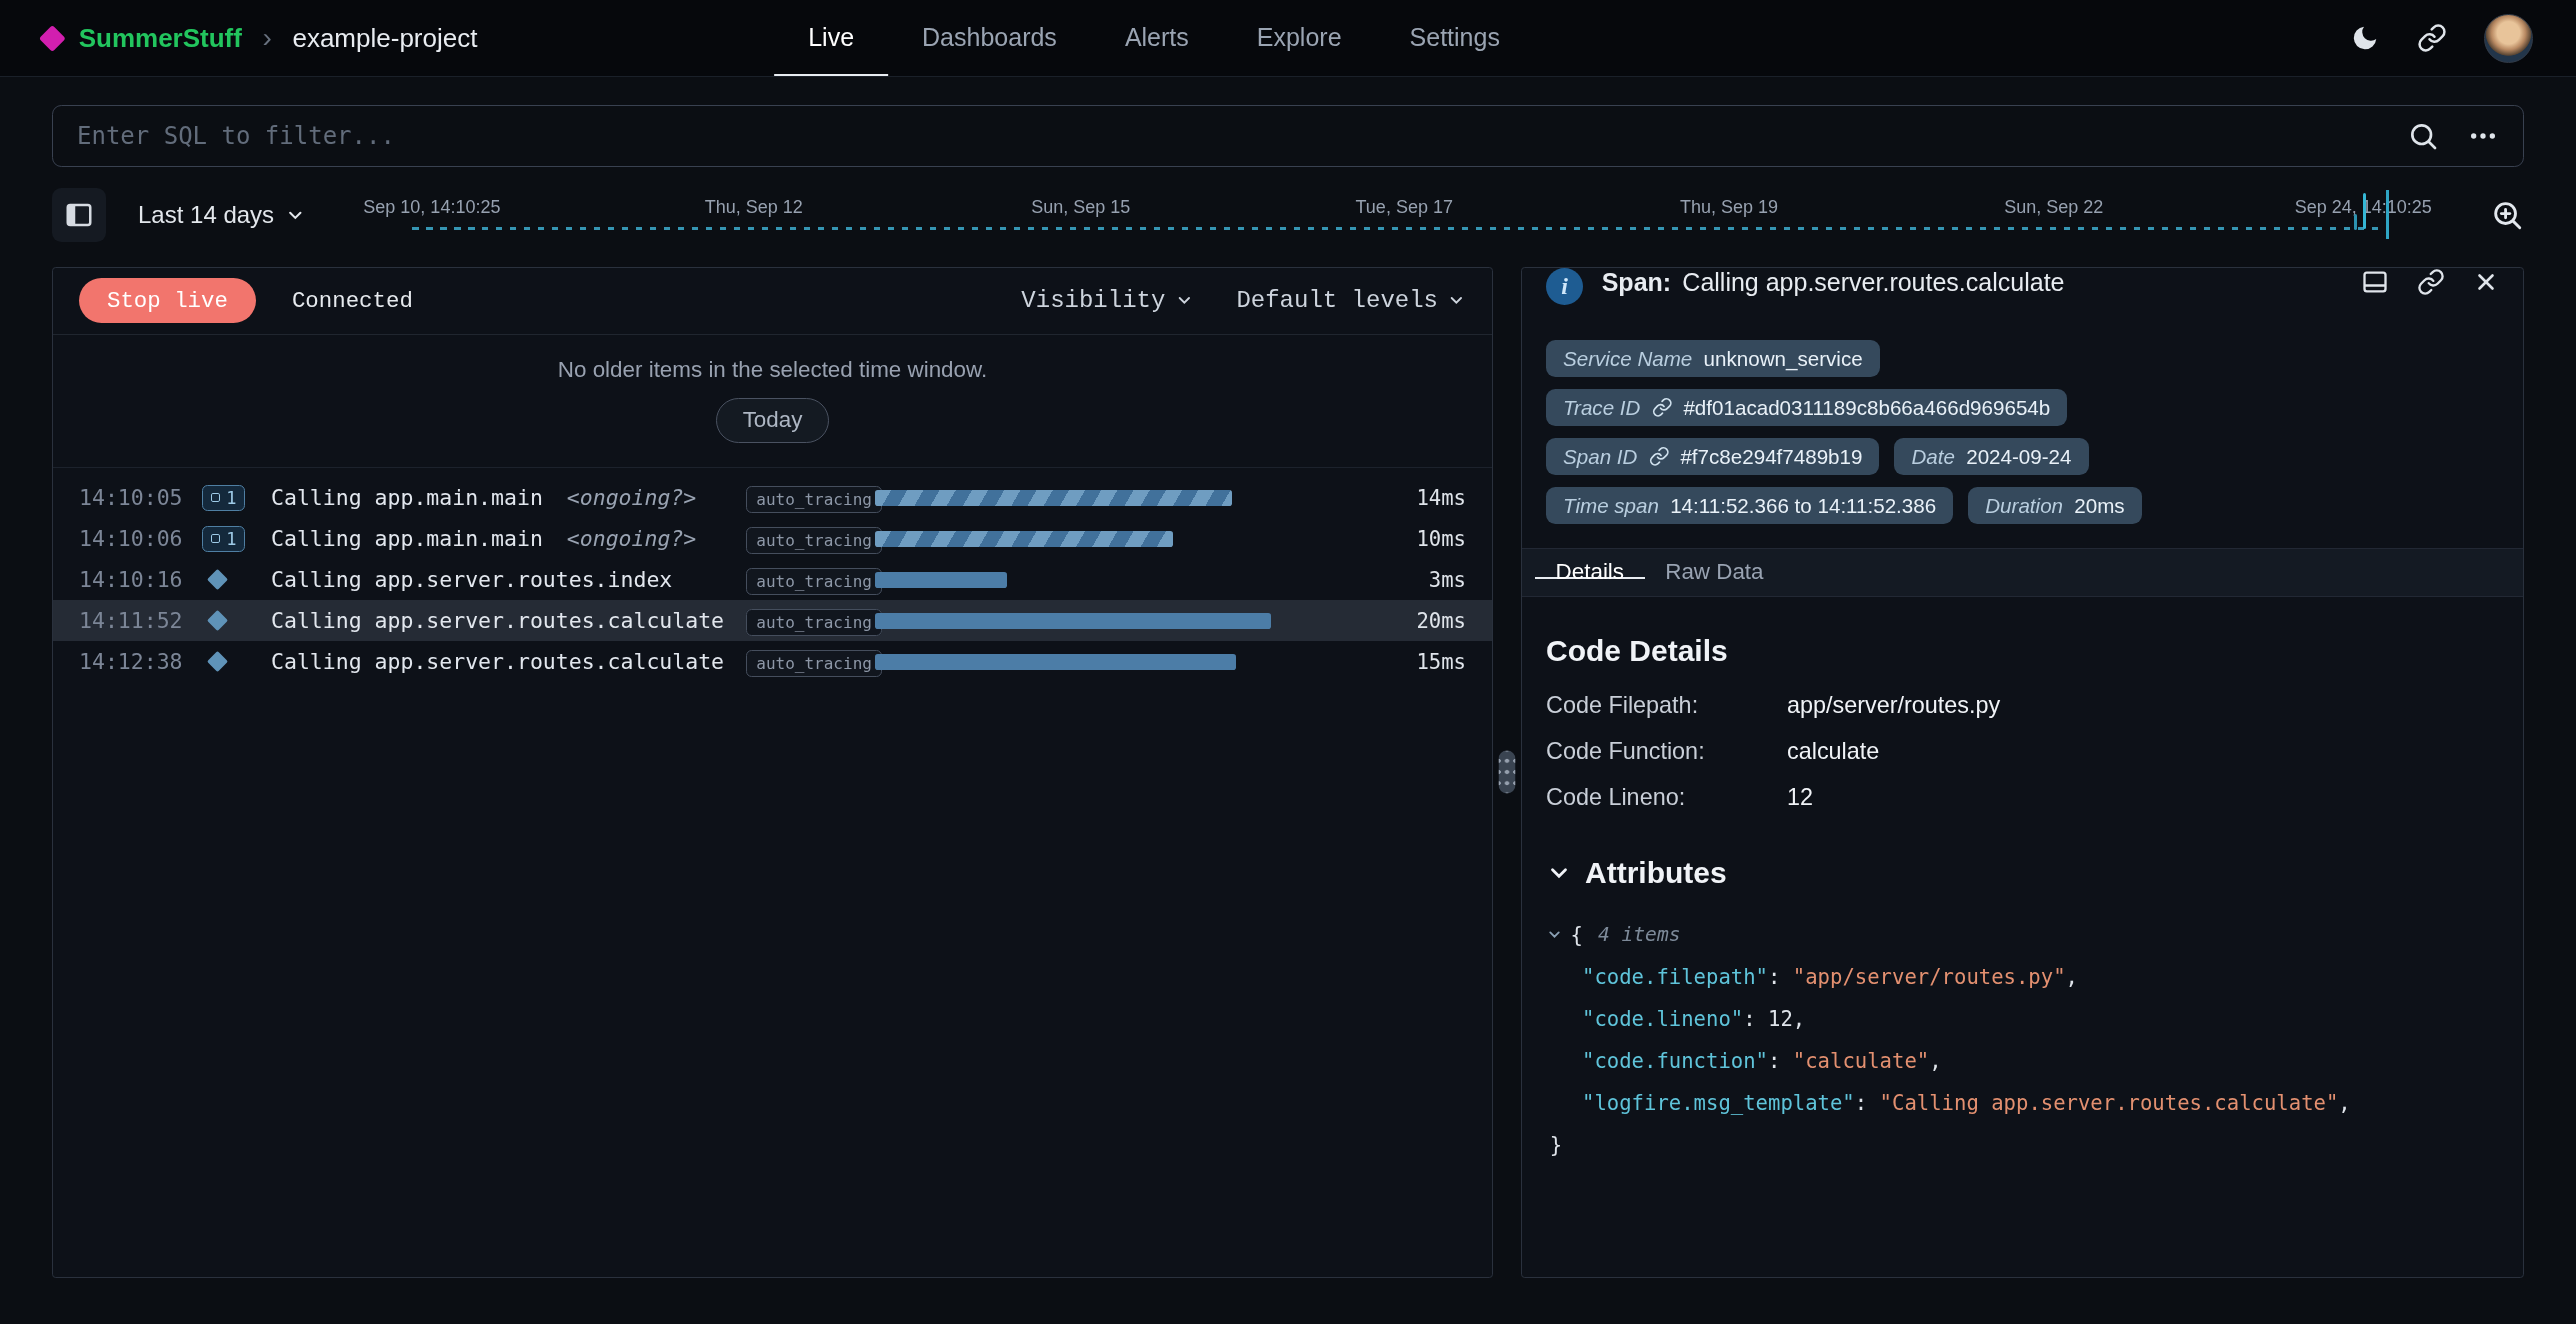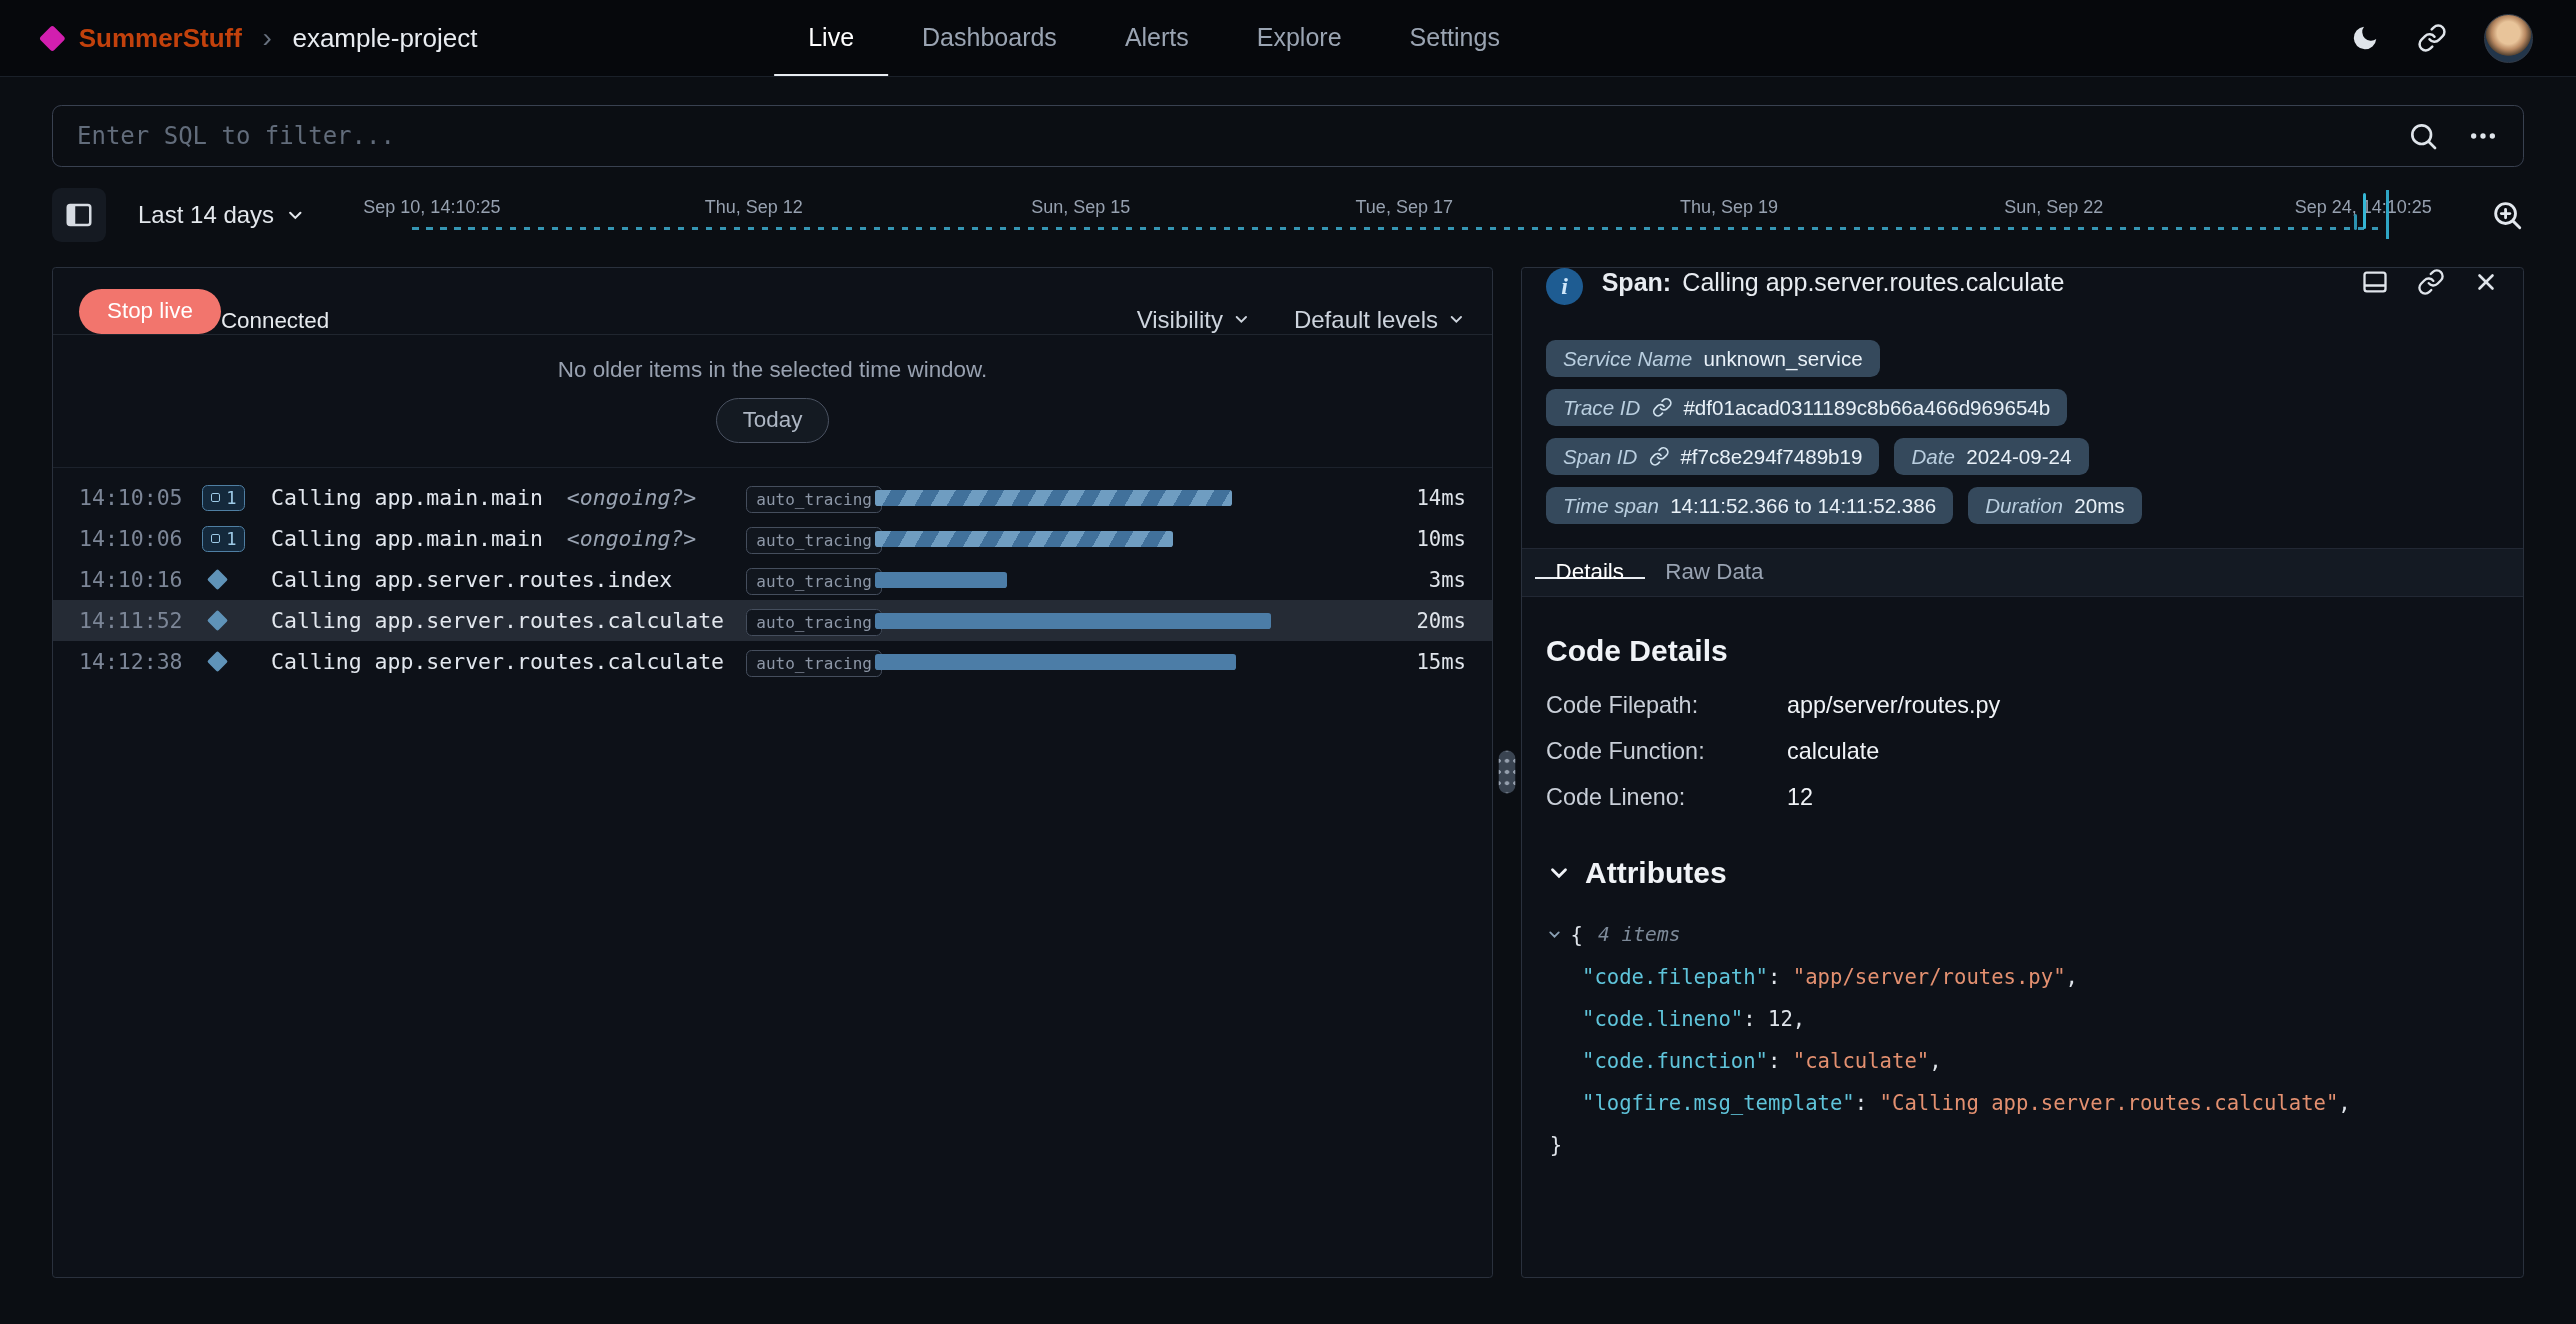--- a/index.html
+++ b/index.html
@@ -12,21 +12,21 @@
   }
   svg { display:block; }
 
   
   .navbar {
     height:77px; background:#06080c; border-bottom:0.9px solid #1a2029;
     display:flex; align-items:center; padding:0 43px; position:relative;
   }
   .brand { display:flex; align-items:center; gap:17px; cursor:pointer; }
   .brand-diamond { width:18.7px; height:18.7px; background:#d21faf; transform:rotate(45deg); border-radius:2.8px; }
-  .brand-name { font-size:26px; font-weight:bold; color:#c2410c; }
+  .brand-name { font-size:26px; font-weight:bold; color:#22c55e; }
   .crumb-sep { color:#67707e; font-size:28px; margin:0 20.6px; }
   .crumb-sep::before { content:"›"; }
   .project-name { font-size:26px; color:#e8ecf1; }
   .nav-tabs { position:absolute; left:44.8%; transform:translateX(-50%); display:flex; height:100%;text-align:center; }
   .nav-tab {
     display:flex; align-items:center; padding:0 34px; font-size:25px; color:#9aa4b2;
     border-bottom:2.8px solid transparent; cursor:pointer;
   }
   .nav-tab.active { color:#ffffff; border-bottom-color:#e8ecf1; }
   .nav-right { margin-left:auto; display:flex; align-items:center; gap:37px; color:#dfe4ea; }
@@ -75,22 +75,22 @@
   .split-grip {
     position:absolute; left:50%; top:50%; transform:translate(-50%,-50%);
     width:17px; height:43px; border-radius:8.4px; background:#3a4451;
     background-image:radial-gradient(circle, #96a0ae 1.9px, transparent 2.4px);
     background-size:8.4px 11.2px; background-position:center;
   }
   .right-panel { flex:1; display:flex; flex-direction:column; overflow:hidden; }
 
   
   .lp-header {
-    height:67px; border-bottom:0.9px solid #20262f; display:flex; align-items:flex-end;
-    padding:0 26px; flex:none;
+    height:67px; border-bottom:0.9px solid #20262f; display:flex; align-items:center;
+    padding:0 26px; gap:36px; flex:none;font-family:Liberation Mono, monospace;
   }
   .stop-live-btn {
     background:#f2756d; color:#ffffff; border:none; border-radius:24px; height:45px;
     padding:0 28px; font-size:22.4px; font-family:inherit; cursor:pointer;
   }
   .conn-status { font-size:22.4px; color:#e6eaee; }
   .lp-header-right { margin-left:auto; display:flex; gap:43px; }
   .dropdown { display:flex; align-items:center; gap:9.3px; font-size:24px; color:#cdd4dd; cursor:pointer; }
 
   .notice-block { text-align:center; padding:22.4px 0 24px; border-bottom:0.9px solid #1c222c; flex:none; }

